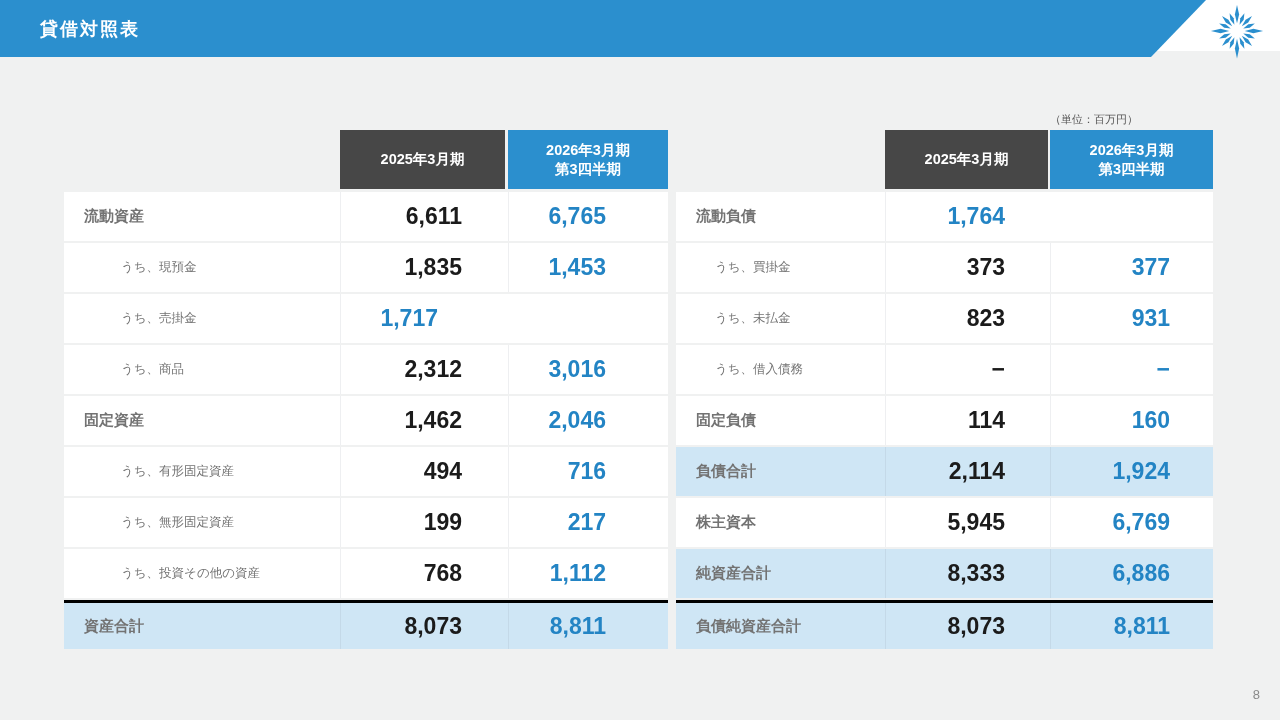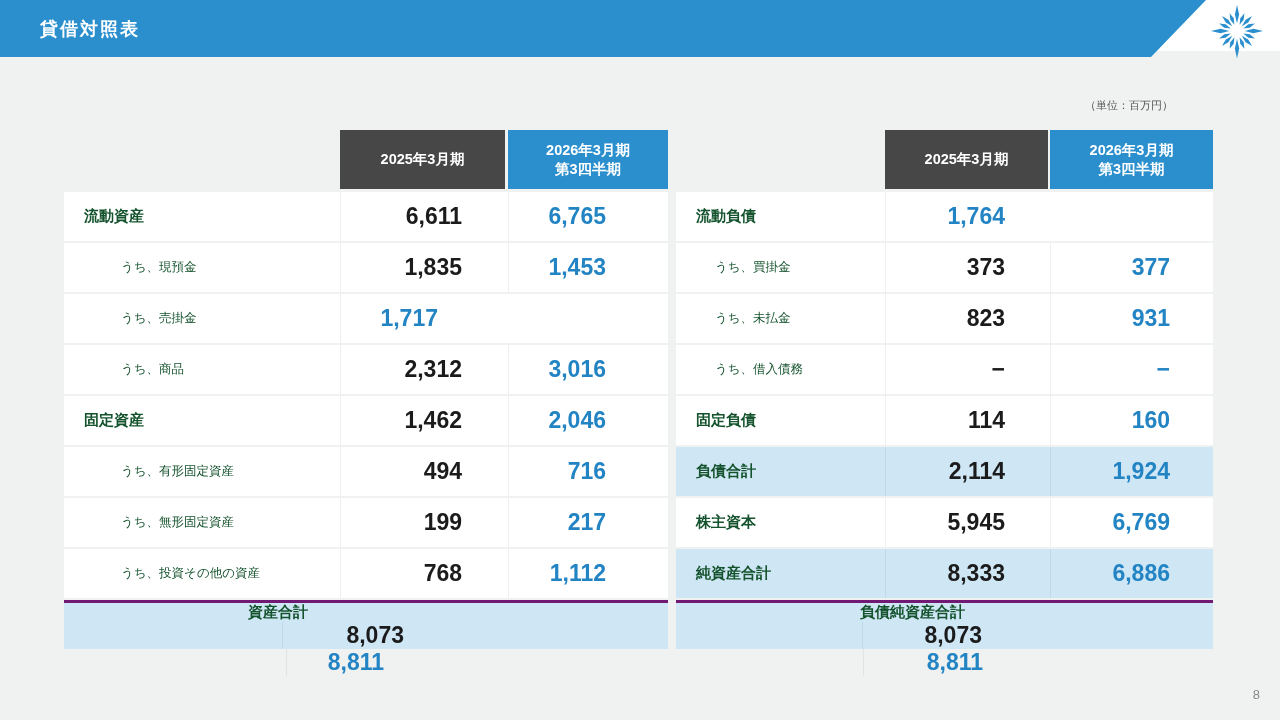--- a/index.html
+++ b/index.html
@@ -8,21 +8,21 @@
 
   
   .topbar{position:absolute;top:0;left:0;width:1280px;height:51px;background:#ffffff;}
   .topbar-blue{position:absolute;top:0;left:0;width:1280px;height:57px;background:#2b8fce;
     clip-path:polygon(0 0,1206px 0,1151px 57px,0 57px);}
   .slide-title{position:absolute;left:40px;top:0;height:57px;display:flex;align-items:center;
     color:#ffffff;font-size:18px;font-weight:bold;letter-spacing:2px;z-index:2;}
   .logo{position:absolute;left:1208px;top:2px;width:58px;height:58px;z-index:2;}
 
   
-  .unit-note{position:absolute;top:98px;left:1050px;width:158px;text-align:center;
+  .unit-note{position:absolute;top:112px;left:1050px;width:158px;text-align:left;
     font-size:11px;color:#555;}
   .page-number{position:absolute;top:687px;left:1230px;width:30px;text-align:right;
     font-size:13px;color:#8a8a8a;}
 
   
   .tbl{position:absolute;top:130px;}
   .tbl-assets{left:64px;width:604px;}
   .tbl-liab{left:676px;width:537px;}
 
   .tbl-head{position:relative;height:59px;margin-bottom:3px;}
@@ -33,23 +33,23 @@
   .hdr-2026{background:#2b8fce;}
   .tbl-assets .hdr-2025{left:276px;width:165px;}
   .tbl-assets .hdr-2026{left:444px;width:160px;}
   .tbl-liab  .hdr-2025{left:209px;width:163px;}
   .tbl-liab  .hdr-2026{left:374px;width:163px;}
 
   .row{display:flex;align-items:center;height:49px;background:#ffffff;margin-bottom:2px;
     box-sizing:border-box;}
   .row:last-child{margin-bottom:0;}
   .row.hl{background:#cfe6f5;}
-  .row.dark-top{border-top:3px solid #701a75;flex-direction:column;}
-
-  .cell-label{box-sizing:border-box;color:#14532d;}
+  .row.dark-top{border-top:3px solid #000000;}
+
+  .cell-label{box-sizing:border-box;color:#737373;}
   .tbl-assets .cell-label{width:276px;padding-left:20px;}
   .tbl-liab  .cell-label{width:209px;padding-left:20px;}
   .row.main .cell-label{font-size:15px;font-weight:bold;}
   .row.sub  .cell-label{font-size:12.5px;font-weight:normal;}
   .tbl-assets .row.sub .cell-label{padding-left:57px;}
   .tbl-liab  .row.sub .cell-label{padding-left:39px;}
 
   .cell-val{box-sizing:border-box;text-align:right;font-weight:bold;font-size:23px;
     color:#1b1b1b;border-left:1px solid rgba(120,135,145,0.13);height:100%;
     display:flex;align-items:center;justify-content:flex-end;}

